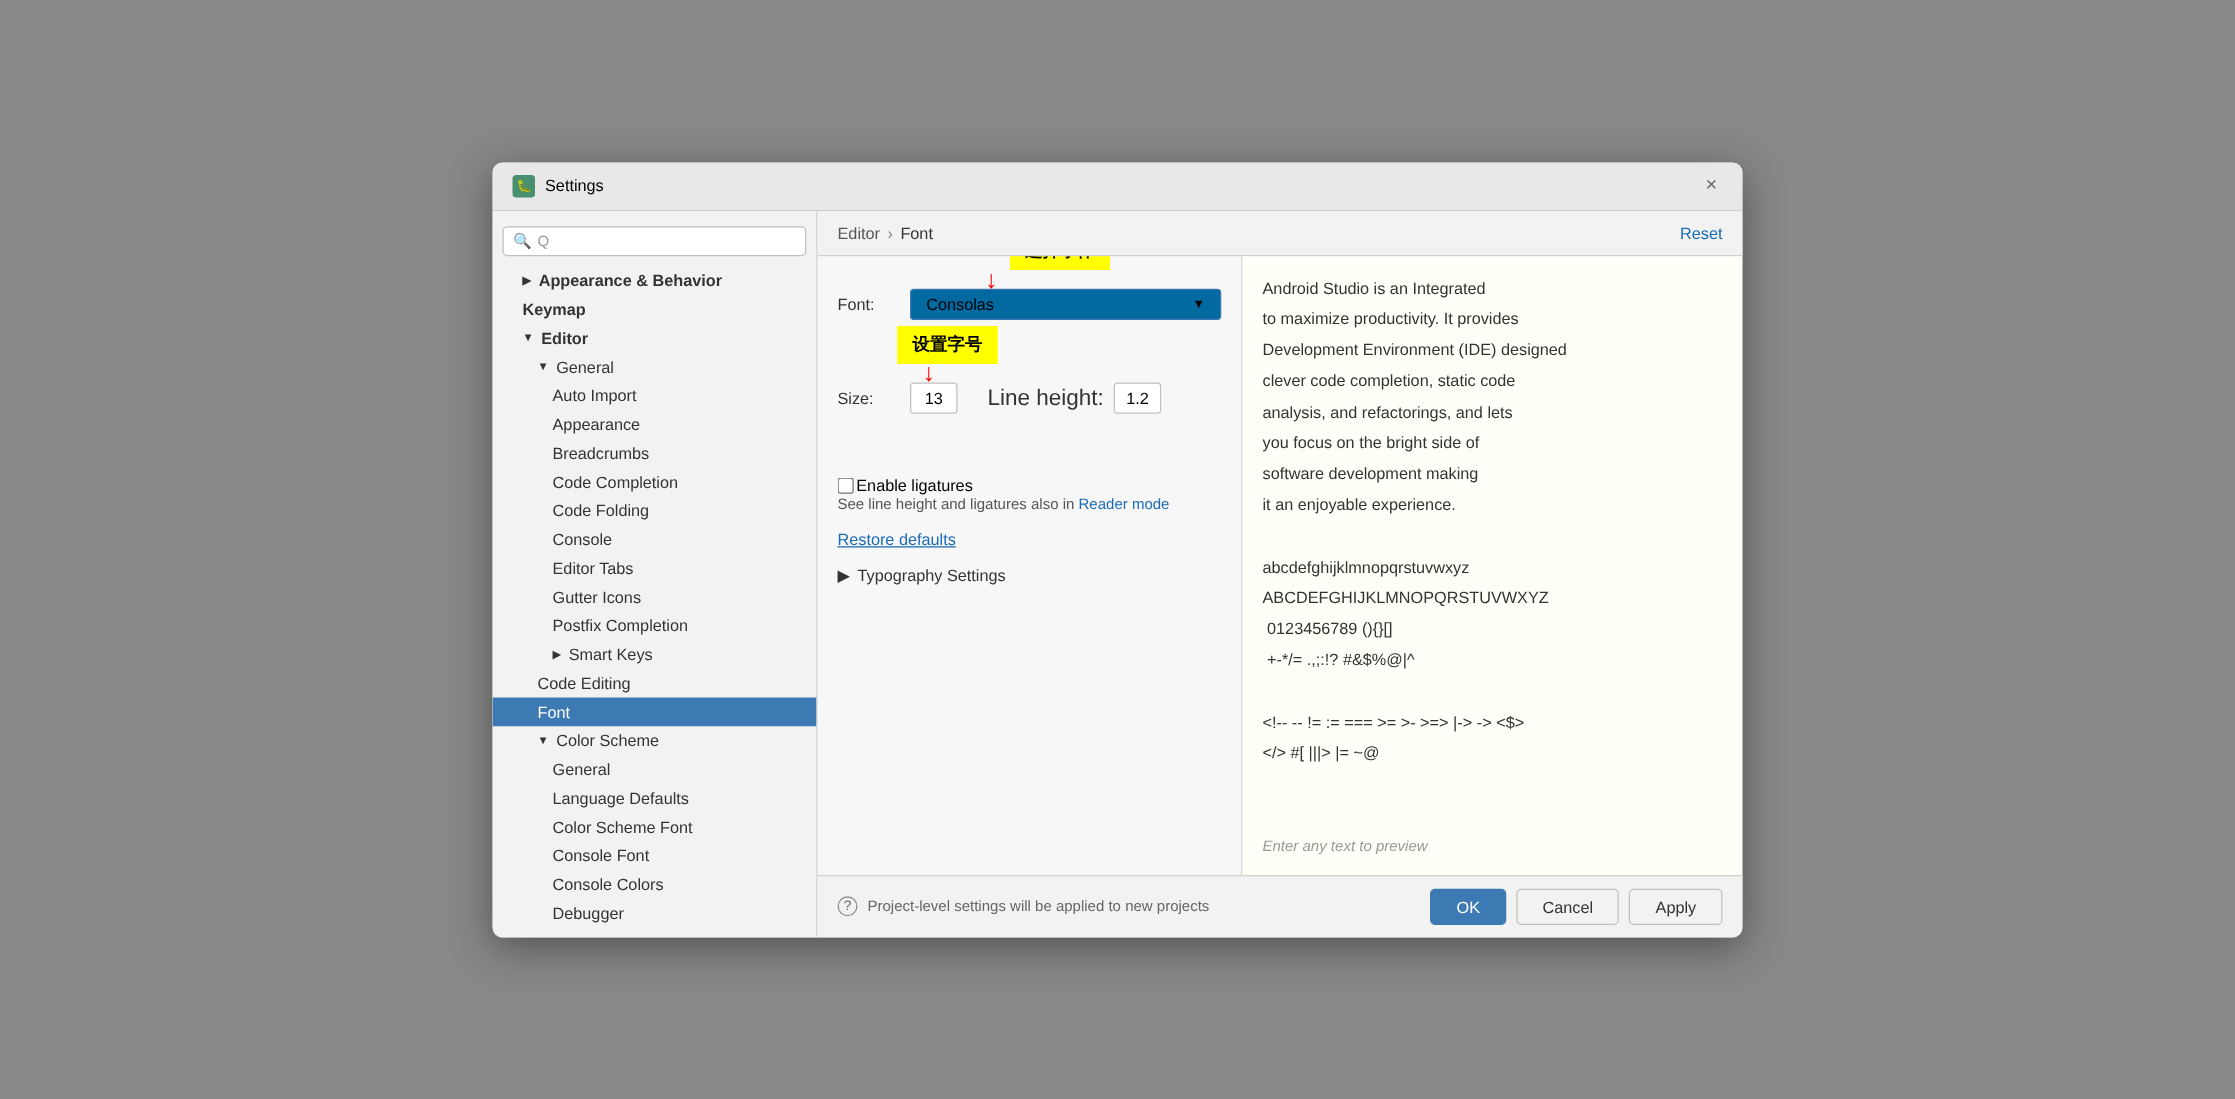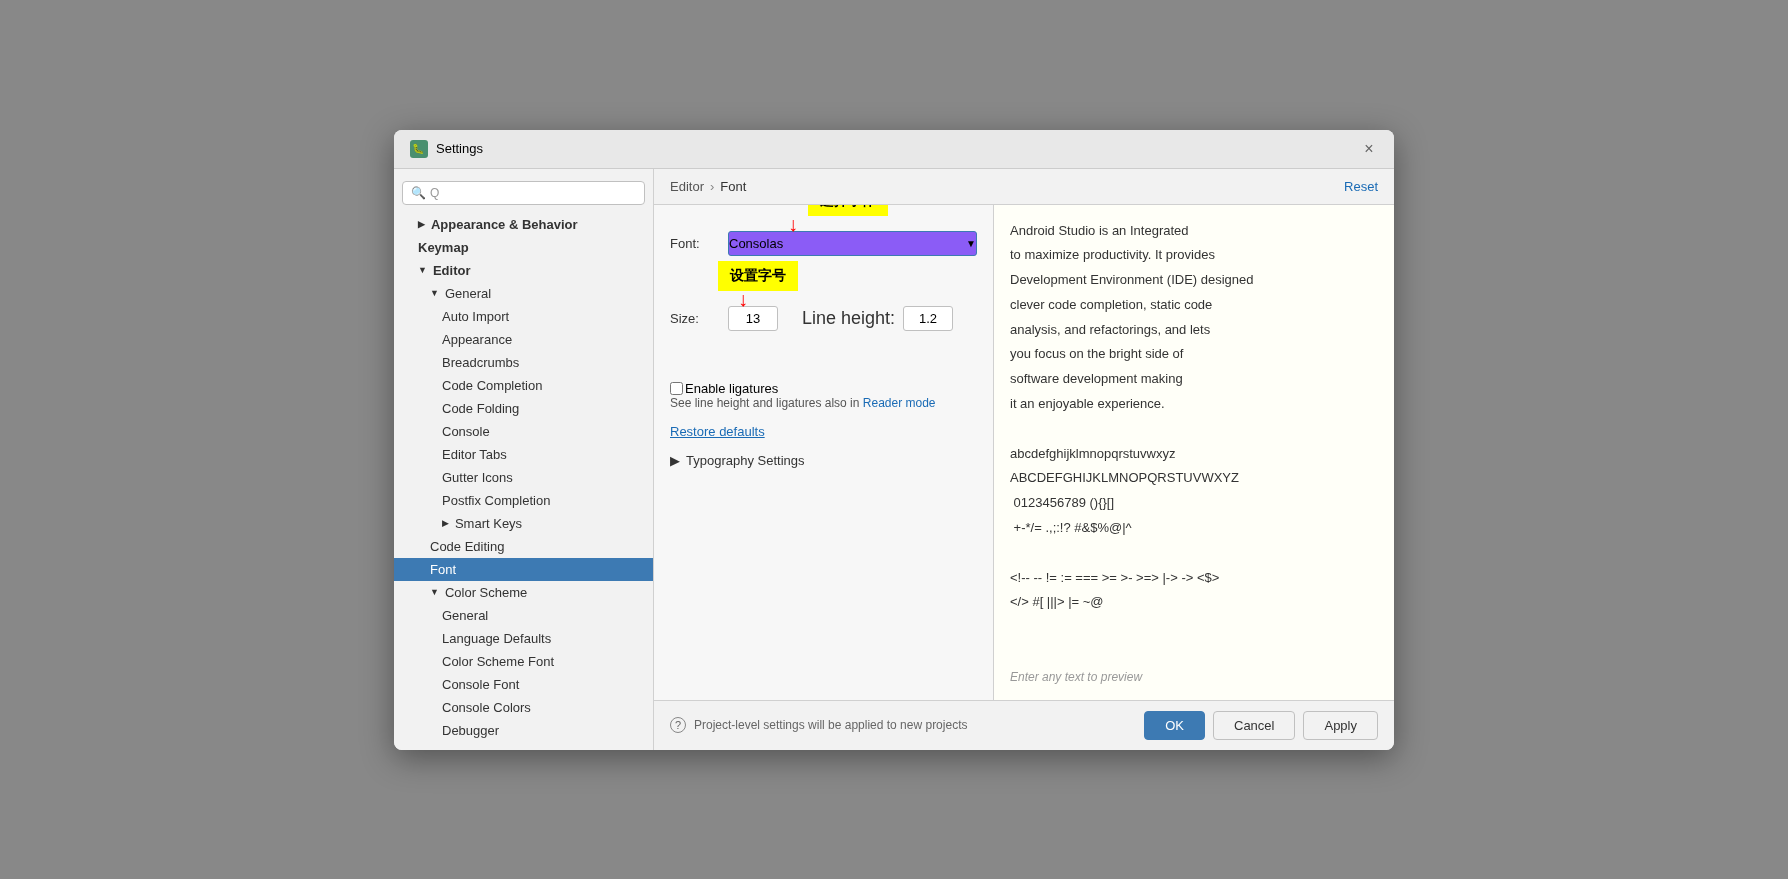--- a/index.html
+++ b/index.html
@@ -146,32 +146,32 @@
       margin-bottom: 14px;
       gap: 8px;
     }
     .form-label {
       color: #333;
       font-size: 13px;
       min-width: 50px;
     }
     .font-select {
       flex: 1;
-      padding: 4px 0;
+      padding: 4px 12px;
       border: 1px solid #3d7ab3;
       border-radius: 3px;
-      background: #8b5cf6;
+      background: #0369a1;
       font-size: 13px;
       cursor: pointer;
       display: flex;
       align-items: center;
       justify-content: space-between;
     }
     .size-input {
-      width: 50px;
+      width: 38px;
       padding: 4px 6px;
       border: 1px solid #c0c0c0;
       border-radius: 3px;
       font-size: 13px;
       text-align: center;
     }
     .line-height-label { color: #333; font-size: 18px; }
     .checkbox-row {
       display: flex;
       align-items: center;

